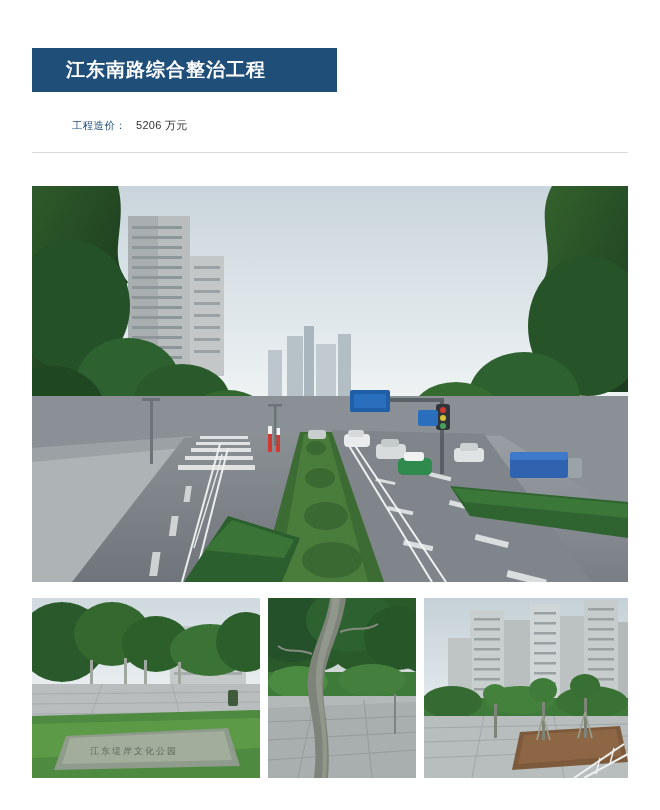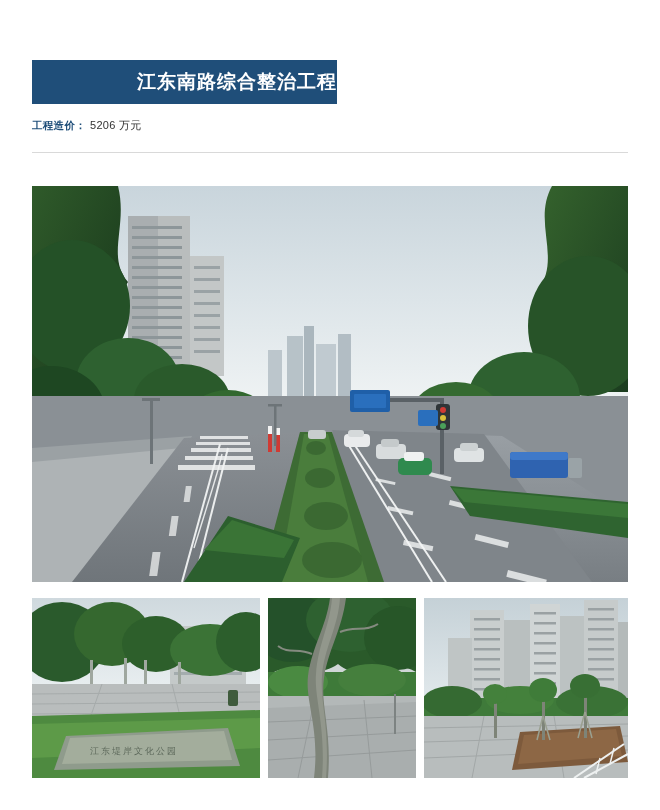--- a/index.html
+++ b/index.html
@@ -13,28 +13,27 @@
     height: 810px;
     position: relative;
     font-family: "Liberation Sans", sans-serif;
     overflow: hidden;
   }
 
   
   .title-banner {
     position: absolute;
     left: 32px;
-    top: 60px;
+    top: 48px;
     width: 305px;
     height: 44px;
     background: #1f4e79;
     display: flex;
     align-items: center;
     padding-left: 34px;
-    justify-content: flex-end;
   }
   .title-banner .accent-bar {
     position: absolute;
     left: 0;
     top: 0;
     width: 5px;
     height: 100%;
     background: #ffffff;
     opacity: 0;
   }
@@ -51,28 +50,29 @@
     position: absolute;
     left: 32px;
     top: 118px;
     display: flex;
     align-items: baseline;
     gap: 2px;
   }
   .cost-label {
     color: #1f4e79;
     font-size: 10.5px;
-    font-weight: bold;
+    font-weight: normal;
     letter-spacing: 0.3px;
+    margin-left: 40px;
   }
   .cost-value {
     color: #333333;
     font-size: 11px;
     letter-spacing: 0.3px;
-    margin-left: 2px;
+    margin-left: 8px;
   }
 
   .divider {
     position: absolute;
     left: 32px;
     top: 152px;
     width: 596px;
     height: 1px;
     background: #d9d9d9;
   }

